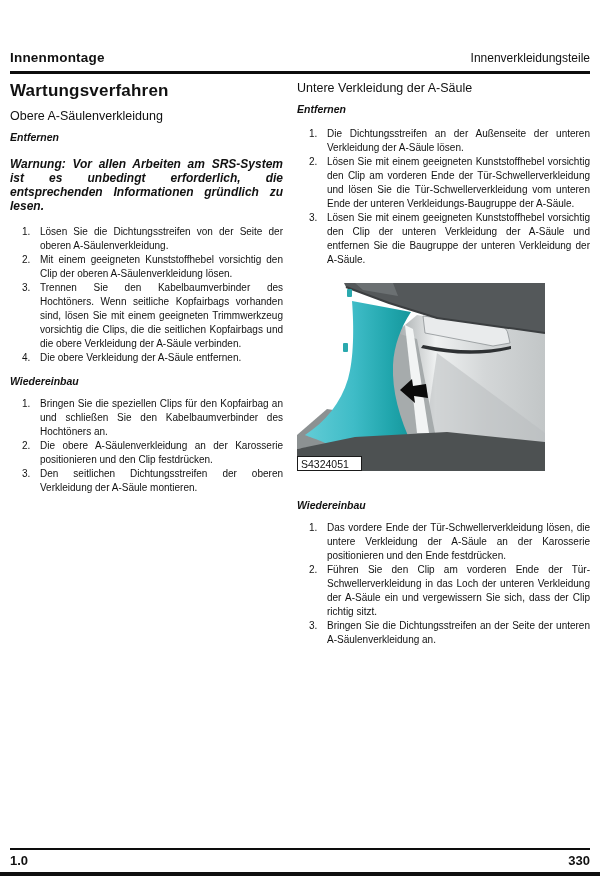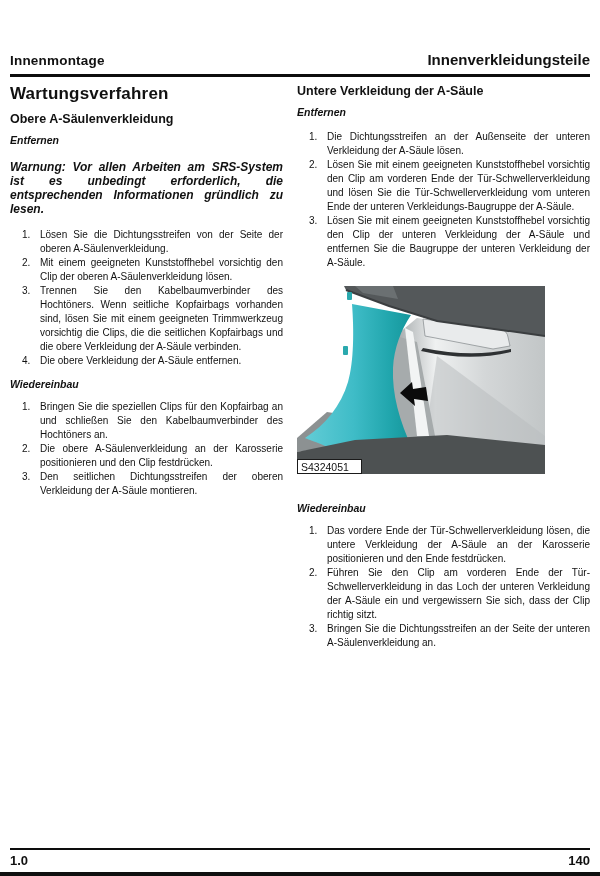--- a/index.html
+++ b/index.html
@@ -11,30 +11,30 @@
     background:#ffffff;
     font-family:"Liberation Sans", sans-serif;
     color:#111;
     overflow:hidden;
   }
   .page-inner { padding:12px 10px 0 10px; }
 
   
   .page-header { display:flex; justify-content:space-between; align-items:baseline; }
   .hdr-left  { font-size:13.5px; font-weight:bold; letter-spacing:.2px;margin-top:8px; }
-  .hdr-right { font-size:15px; font-weight:bold;margin-top:39px; }
+  .hdr-right { font-size:12px; font-weight:normal;margin-top:39px; }
   .header-rule { height:2.5px; background:#0d0d0d; margin-top:6px; }
 
   
   .columns { display:flex; margin-top:5px; }
   .col-left  { width:273px; margin-right:14px; }
   .col-right { width:293px; }
 
   .section-title    { font-size:17px; font-weight:bold; margin-top:2px; letter-spacing:.2px; }
-  .subsection-title { font-size:12.5px; font-weight:bold; margin-top:8px; }
+  .subsection-title { font-size:12.5px; font-weight:normal; margin-top:8px; }
   .proc-heading     { font-size:10.5px; font-weight:bold; font-style:italic; margin-top:8px; }
 
   .warning {
     margin-top:14px;
     font-size:12px; line-height:14px;
     font-weight:bold; font-style:italic;
     text-align:justify;
   }
 
   .steps { margin-top:12px; padding-left:12px; font-size:10px; line-height:14px; }
@@ -210,17 +210,17 @@
           </div>
       </div>
 
     </div>
   </div>
 
   <div class="page-footer">
     <div class="footer-rule"></div>
     <div class="footer-row">
       <span>1.0</span>
-      <span>140</span>
+      <span>330</span>
     </div>
   </div>
   <div class="bottom-edge-bar"></div>
 </div>
 
 </body></html>

